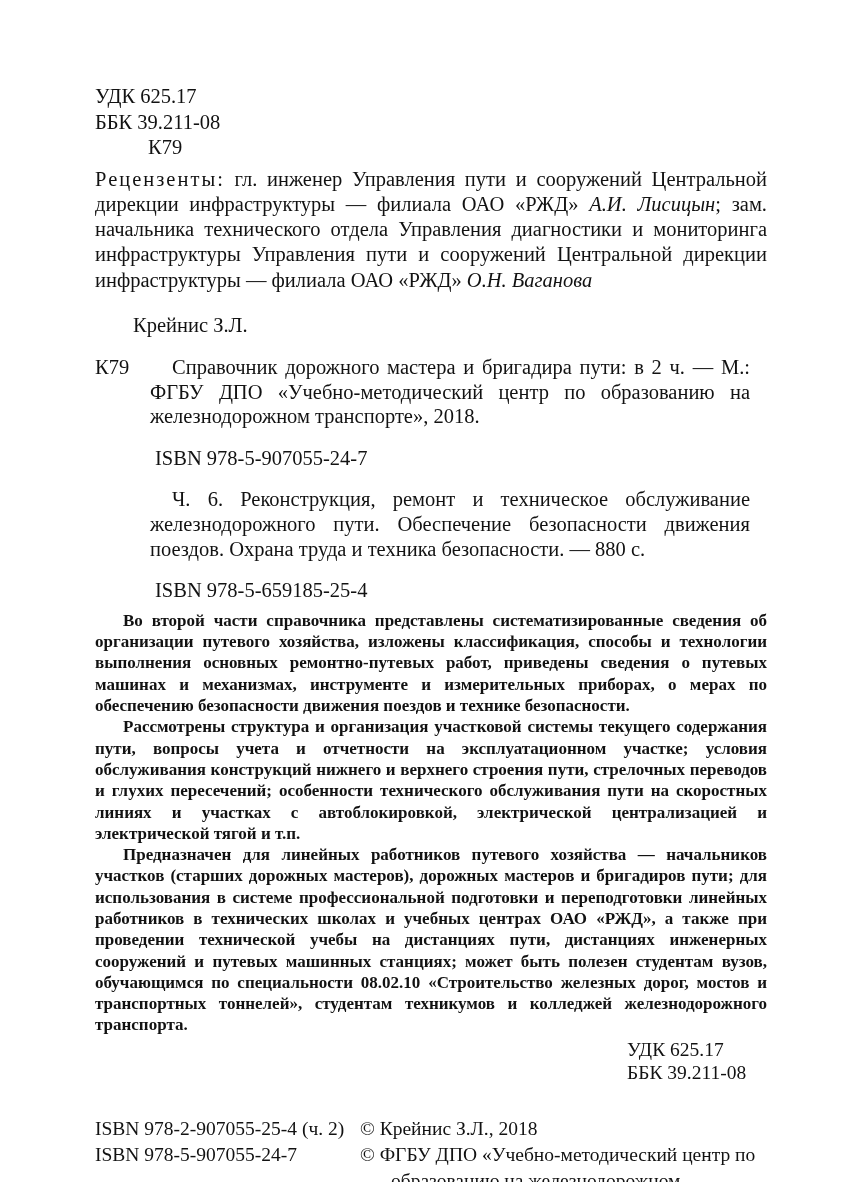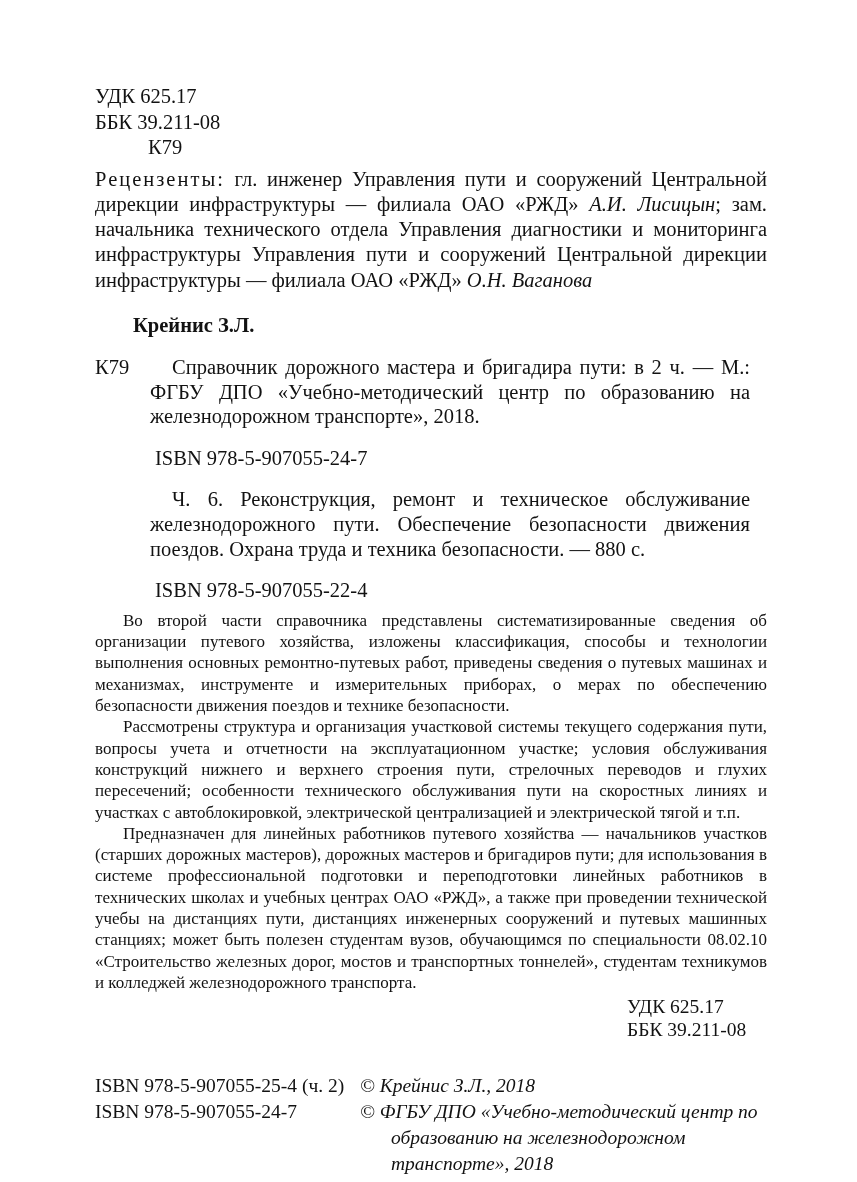--- a/index.html
+++ b/index.html
@@ -25,55 +25,55 @@
     margin-top: 6px;
     font-size: 20.5px;
     line-height: 25.3px;
     text-align: justify;
   }
   .reviewers .spaced { letter-spacing: 2px; }
   .reviewers .name { font-style: italic; }
 
   
   .catalog { margin-top: 11px; font-size: 20.5px; line-height: 24.6px; }
-  .catalog .author { margin-left: 38px; font-weight: bold; }
+  .catalog .author { margin-left: 38px; font-weight: normal; }
   .catalog .entry-wrap { position: relative; margin-left: 38px; }
   .catalog .hang { position: absolute; left: -38px; top: 0; }
   .catalog p { margin: 17px; text-indent: 22px; text-align: justify; }
   .catalog .isbn-line { margin-left: 38px; text-indent: 22px; }
 
   
   .annotation {
     margin-top: 7px;
     font-size: 17px;
     line-height: 21.3px;
     text-align: justify;
   }
-  .annotation p { margin: 0; text-indent: 28px; }
+  .annotation p { margin: 0; text-indent: 28px; font-weight: bold; }
 
   
   .codes-bottom {
     margin-top: 2px;
     margin-left: 532px;
     font-size: 19.5px;
     line-height: 23px;
     white-space: nowrap;
   }
 
   
   .imprint {
     margin-top: 32px;
     display: flex;
     font-size: 19.5px;
     line-height: 26px;
   }
   .imprint .isbn-col { width: 265px; flex: none; }
   .imprint .isbn-col div { white-space: nowrap; }
   .imprint .copy-col { flex: 1; }
-  .imprint .copy-col p { margin: 0; padding-left: 31px; text-indent: -31px; font-style: italic; }
+  .imprint .copy-col p { margin: 0; padding-left: 31px; text-indent: -31px; }
 </style>
 </head>
 <body>
 
 <div class="page">
 
   <div class="codes-top">
     <div>УДК 625.17</div>
     <div>ББК 39.211-08</div>
     <div class="code-line">К79</div>
@@ -84,37 +84,37 @@
   <div class="catalog">
     <div class="author">Крейнис З.Л.</div>
     <div class="entry-wrap">
       <span class="hang">К79</span>
       <p>Справочник дорожного мастера и бригадира пути: в 2 ч. — М.: ФГБУ ДПО «Учебно-методический центр по образованию на железнодорожном транспорте», 2018.</p>
     </div>
     <div class="isbn-line">ISBN 978-5-907055-24-7</div>
     <div class="entry-wrap">
       <p>Ч. 6. Реконструкция, ремонт и техническое обслуживание железнодорожного пути. Обеспечение безопасности движения поездов. Охрана труда и техника безопасности. — 880 с.</p>
     </div>
-    <div class="isbn-line">ISBN 978-5-907055-22-4</div>
+    <div class="isbn-line">ISBN 978-5-659185-25-4</div>
   </div>
 
   <div class="annotation">
     <p>Во второй части справочника представлены систематизированные сведения об организации путевого хозяйства, изложены классификация, способы и технологии выполнения основных ремонтно-путевых работ, приведены сведения о путевых машинах и механизмах, инструменте и измерительных приборах, о мерах по обеспечению безопасности движения поездов и технике безопасности.</p>
     <p>Рассмотрены структура и организация участковой системы текущего содержания пути, вопросы учета и отчетности на эксплуатационном участке; условия обслуживания конструкций нижнего и верхнего строения пути, стрелочных переводов и глухих пересечений; особенности технического обслуживания пути на скоростных линиях и участках с автоблокировкой, электрической централизацией и электрической тягой и т.п.</p>
     <p>Предназначен для линейных работников путевого хозяйства — начальников участков (старших дорожных мастеров), дорожных мастеров и бригадиров пути; для использования в системе профессиональной подготовки и переподготовки линейных работников в технических школах и учебных центрах ОАО «РЖД», а также при проведении технической учебы на дистанциях пути, дистанциях инженерных сооружений и путевых машинных станциях; может быть полезен студентам вузов, обучающимся по специальности 08.02.10 «Строительство железных дорог, мостов и транспортных тоннелей», студентам техникумов и колледжей железнодорожного транспорта.</p>
   </div>
 
   <div class="codes-bottom">
     <div>УДК 625.17</div>
     <div>ББК 39.211-08</div>
   </div>
 
   <div class="imprint">
     <div class="isbn-col">
-      <div>ISBN 978-5-907055-25-4 (ч. 2)</div>
+      <div>ISBN 978-2-907055-25-4 (ч. 2)</div>
       <div>ISBN 978-5-907055-24-7</div>
     </div>
     <div class="copy-col">
       <p><span>©</span> <span>Крейнис З.Л., 2018</span></p>
       <p><span>©</span> <span>ФГБУ ДПО «Учебно-методический центр по образованию на железнодорожном транспорте», 2018</span></p>
     </div>
   </div>
 
 </div>
 

